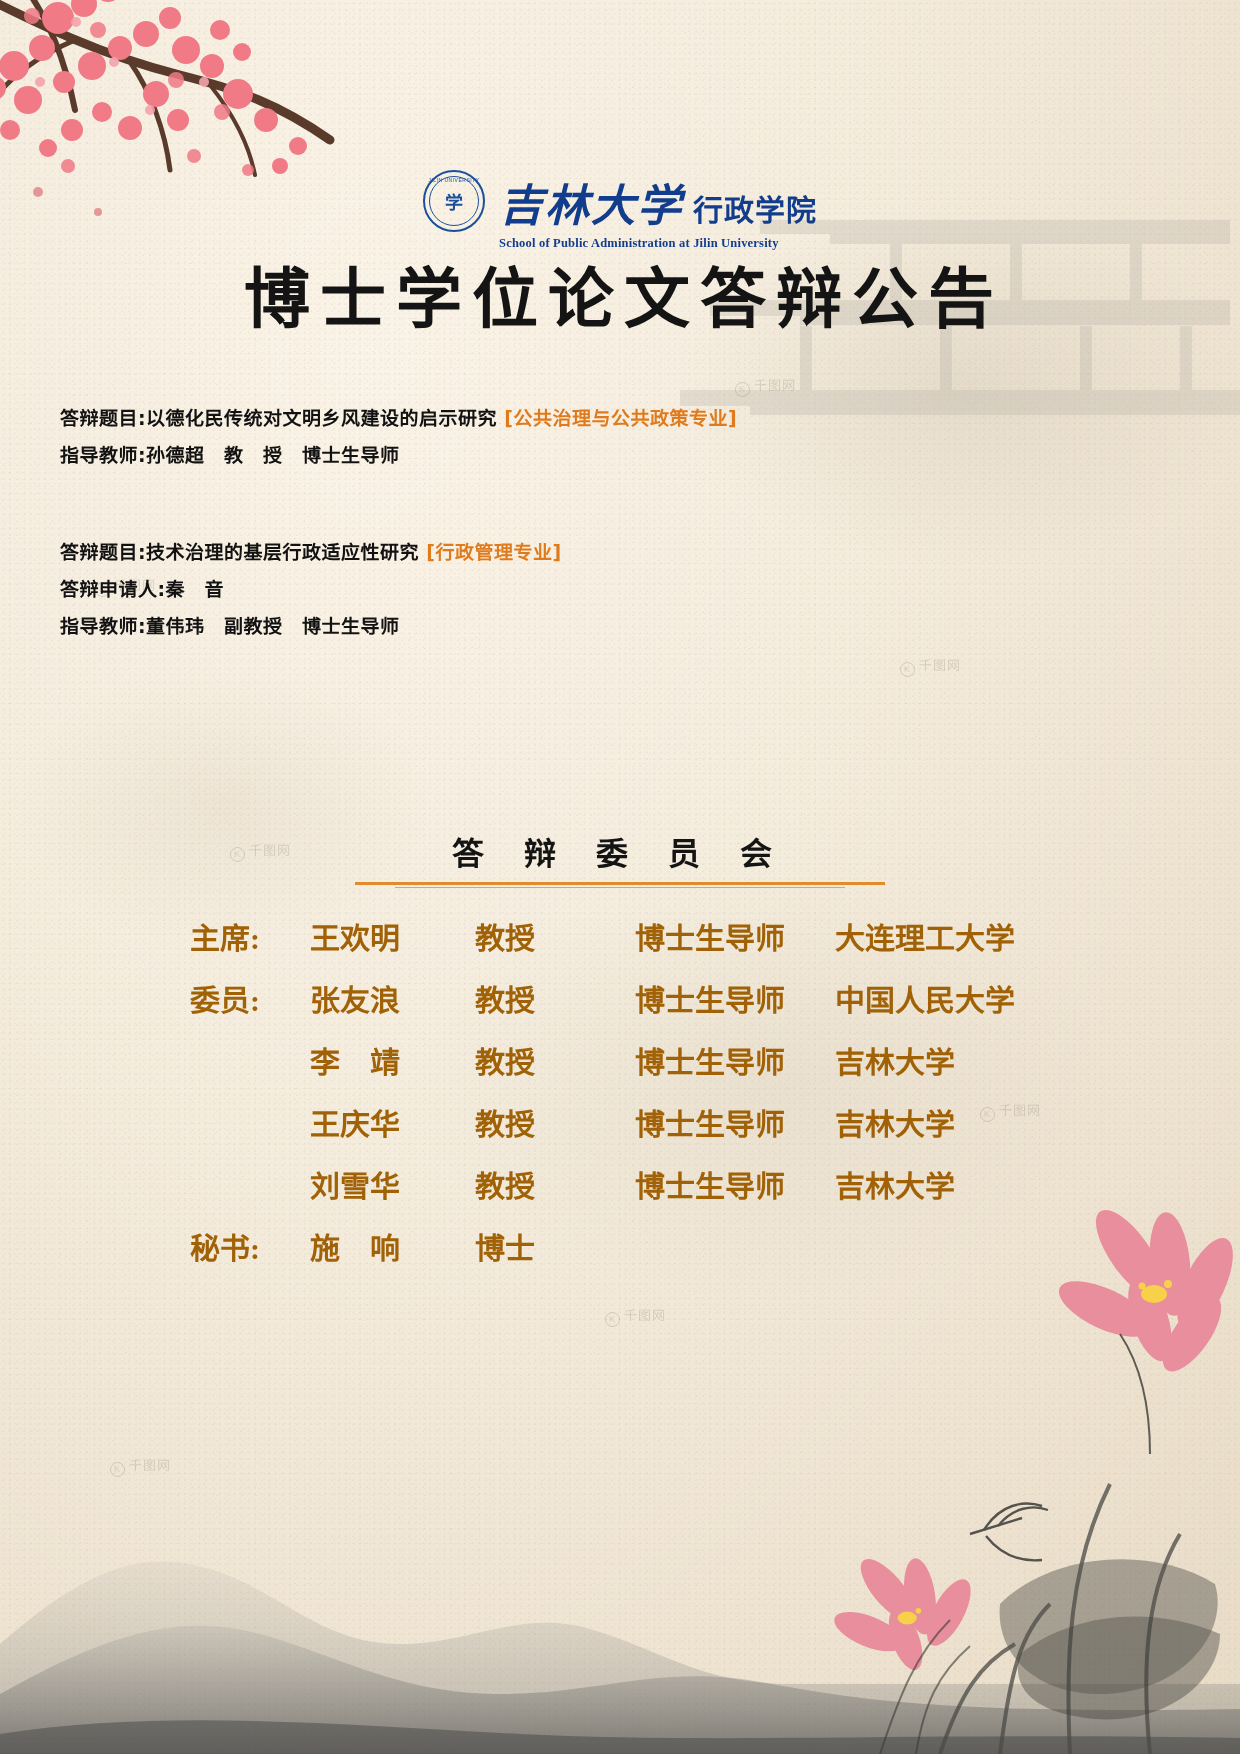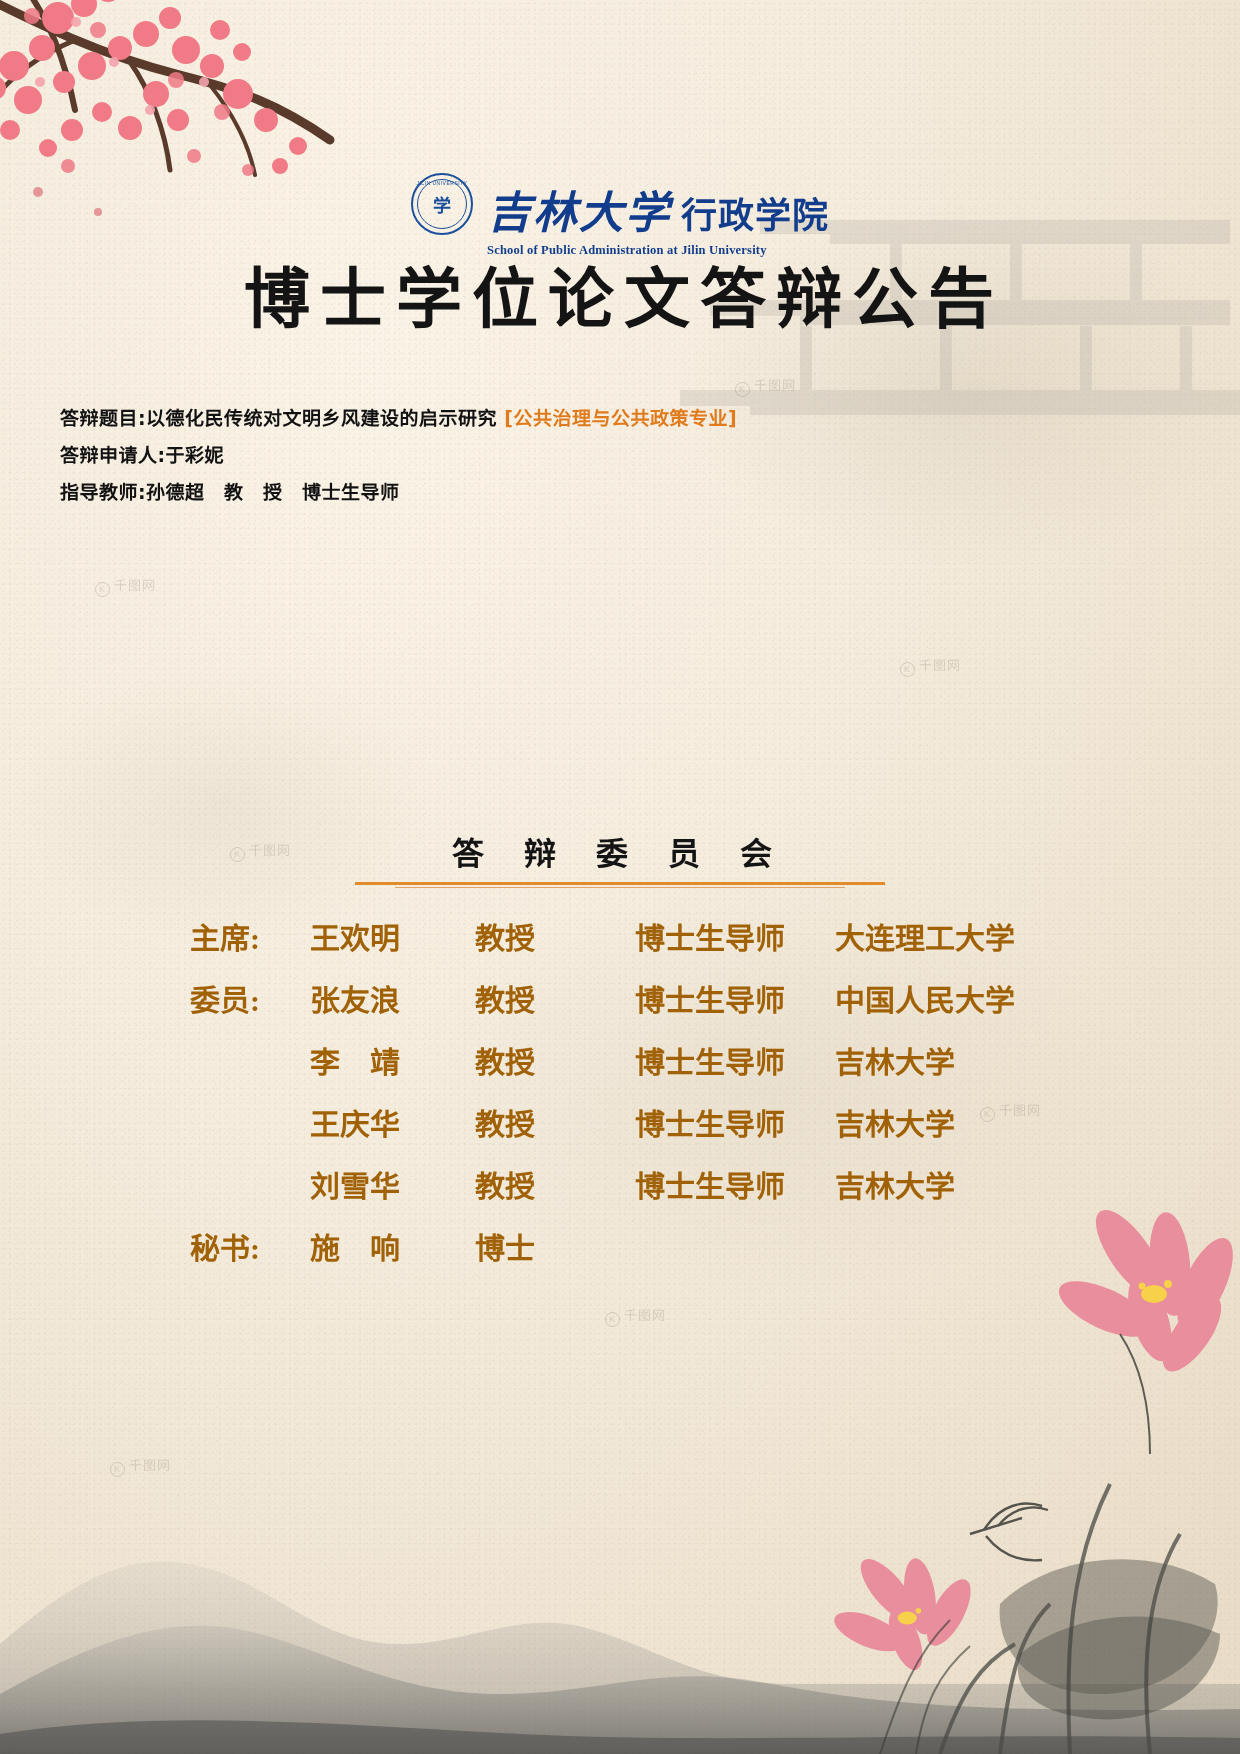--- a/index.html
+++ b/index.html
@@ -158,21 +158,21 @@
   .logo-cn .uni {
     font-family: "Liberation Serif", serif;
     font-size: 44px;
     font-weight: bold;
     color: #123d8c;
     letter-spacing: 2px;
     font-style: italic;
   }
   .logo-cn .school {
     font-family: "Liberation Serif", serif;
-    font-size: 36px;
+    font-size: 30px;
     font-weight: bold;
     color: #123d8c;
     letter-spacing: 1px;
     margin-top: 36px;
   }
   .logo-en {
     font-family: "Liberation Serif", serif;
     font-size: 12.5px;
     font-weight: bold;
     color: #123d8c;
@@ -475,27 +475,36 @@
     <div class="main-title">博士学位论文答辩公告</div>
 
     <div class="blocks">
 
       <div class="block">
         <div class="row">
           <span>答辩题目:</span><span>以德化民传统对文明乡风建设的启示研究</span>
           <span class="major">[公共治理与公共政策专业]</span>
         </div>
         <div class="row">
-          <span>答辩申请人:</span><span>于彩妮</span>
-        </div>
-        <div class="row">
           <span>指导教师:</span><span>孙德超　教　授　博士生导师</span>
         </div>
       </div>
 
+      <div class="block" style="margin-top:60px;">
+        <div class="row">
+          <span>答辩题目:</span><span>技术治理的基层行政适应性研究</span>
+          <span class="major">[行政管理专业]</span>
+        </div>
+        <div class="row">
+          <span>答辩申请人:</span><span>秦　音</span>
+        </div>
+        <div class="row">
+          <span>指导教师:</span><span>董伟玮　副教授　博士生导师</span>
+        </div>
+      </div>
 
     </div>
 
     <div class="committee-head">
       <div class="ch-title">答 辩 委 员 会</div>
       <div class="ch-rule"></div>
     </div>
 
     <div class="committee-table">
       <table>

